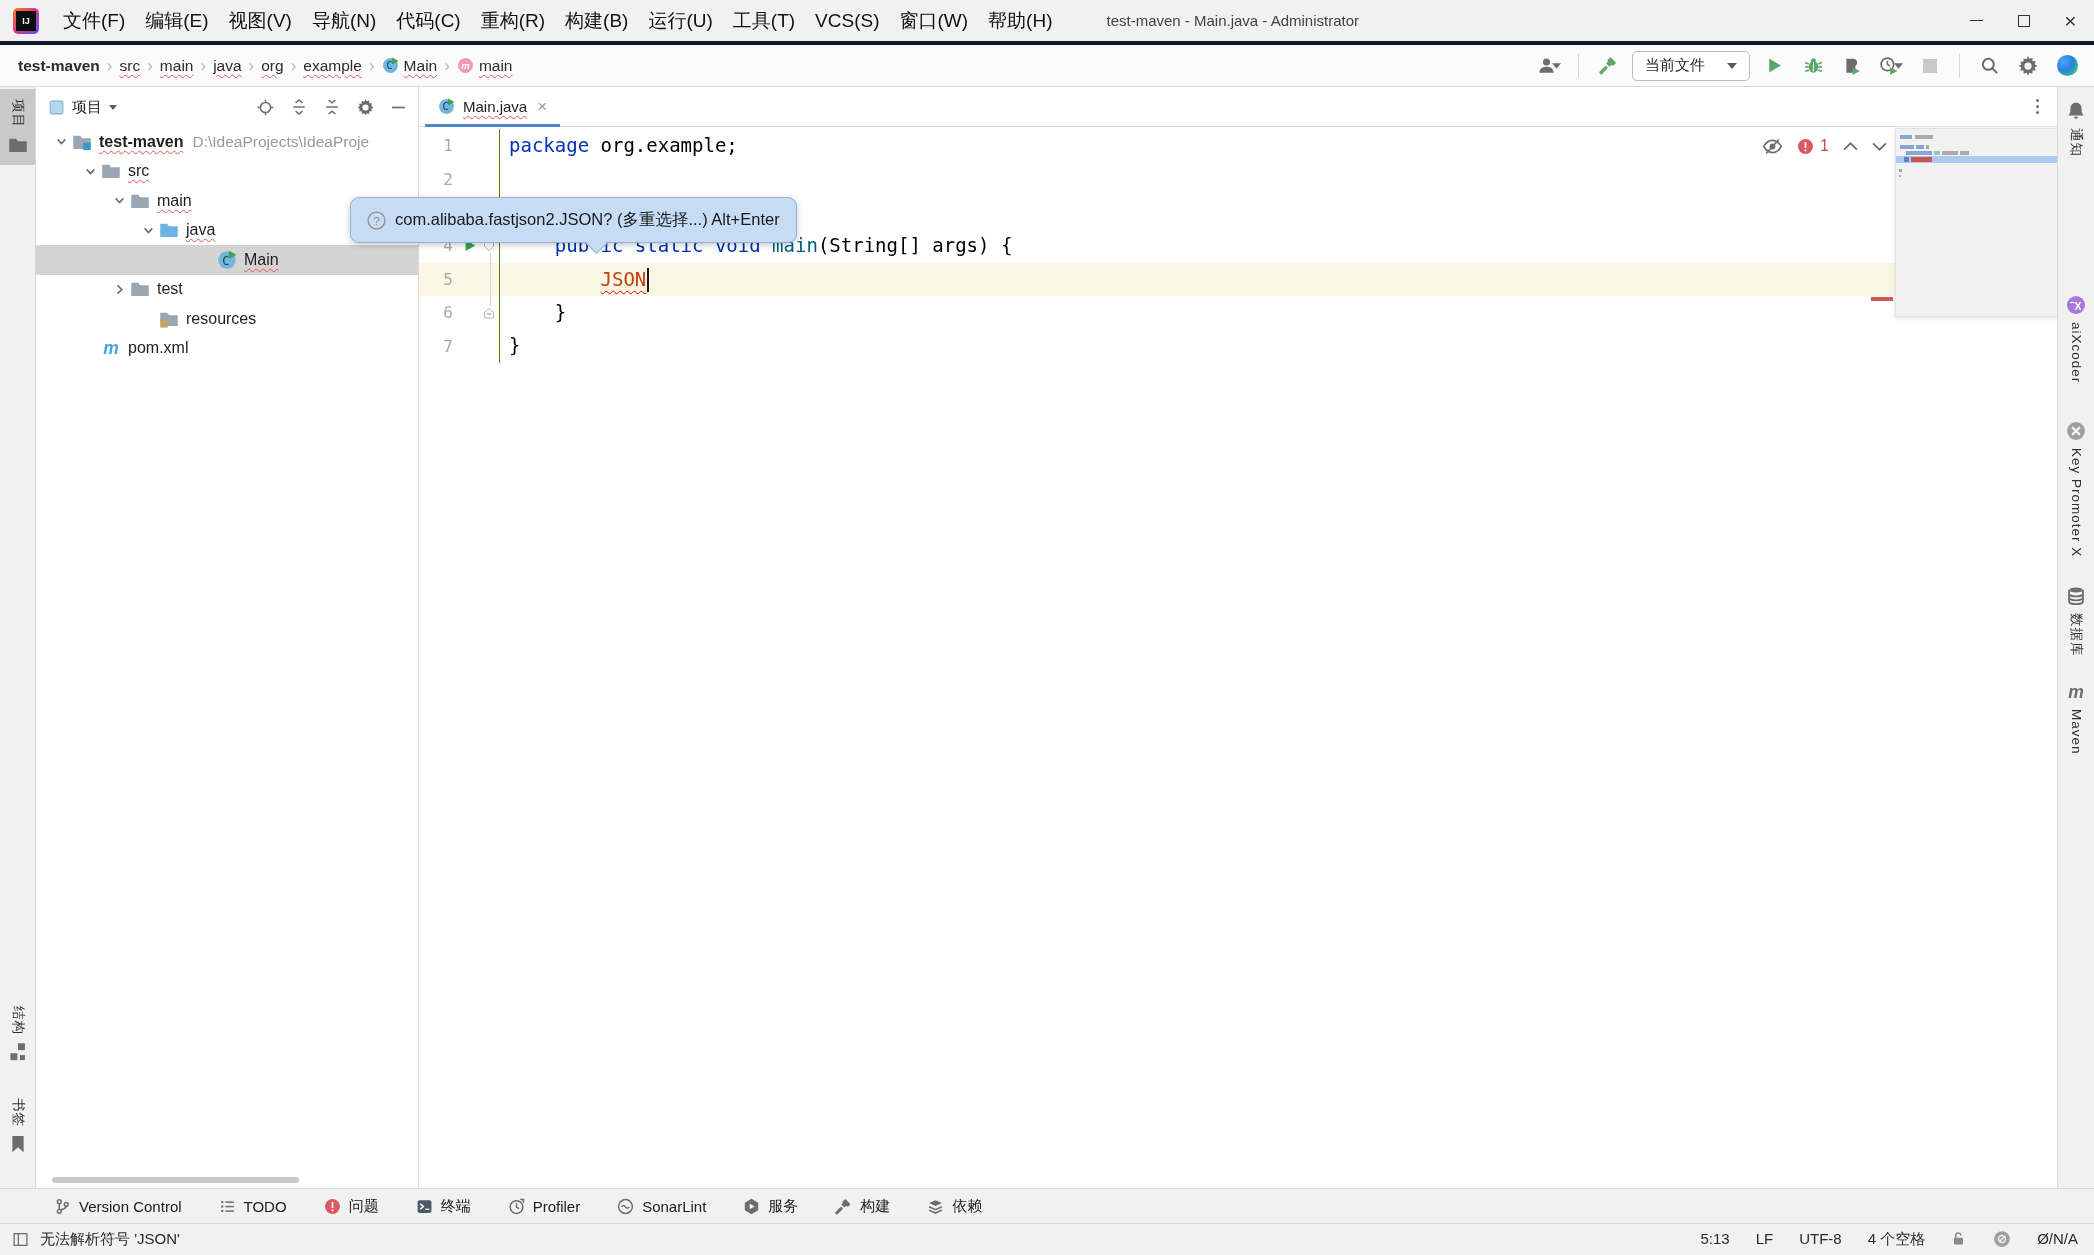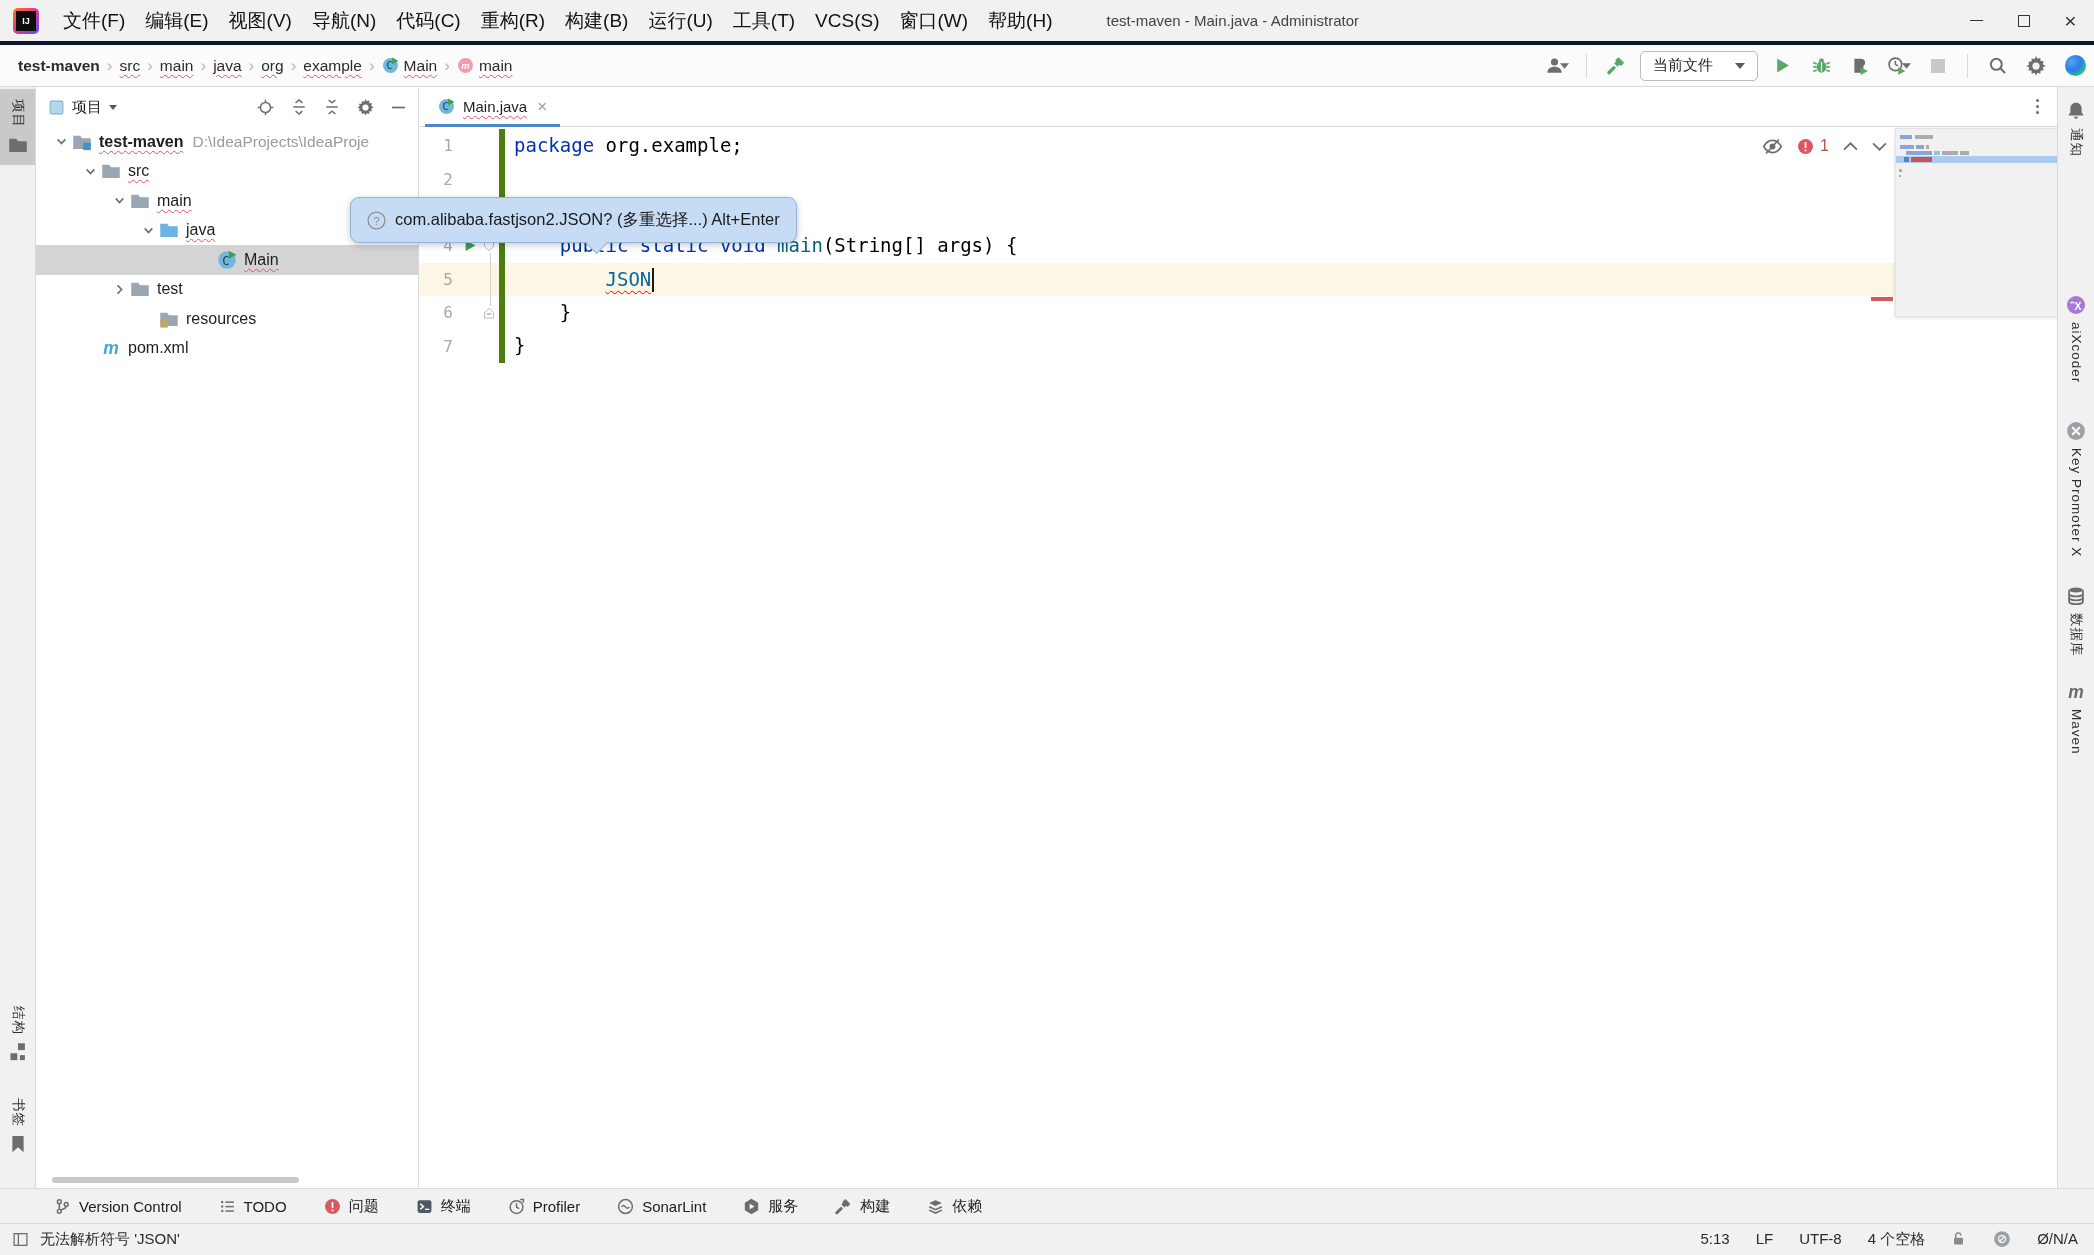--- a/index.html
+++ b/index.html
@@ -22,21 +22,21 @@
   .wc-max { width:12px; height:12px; border:1.4px solid #333; display:block; }
   .wc-close { font-size:21px; line-height:1; color:#333; }
 
   
   #navbar { height:42px; flex:none; background:#fbfbfb; border-bottom:1px solid #d9d9d9; display:flex; align-items:center; }
   #breadcrumbs { display:flex; align-items:center; padding-left:18px; font-size:15.5px; color:#2b2b2b; }
   .crumb { display:flex; align-items:center; gap:5px; cursor:pointer; white-space:nowrap; }
   .crumb-sep { color:#b5b5b5; margin:0 7px; font-size:17px; }
   .bold { font-weight:bold; }
   .squiggle { text-decoration:underline; text-decoration-style:wavy; text-decoration-color:#e05555; text-decoration-thickness:1px; text-underline-offset:3px; }
-  #run-toolbar { margin-left:auto; display:flex; align-items:center; gap:9px; padding-right:4px; }
+  #run-toolbar { margin-left:auto; display:flex; align-items:center; gap:9px; padding-right:12px; }
   .tbtn { width:30px; height:30px; border-radius:4px; display:flex; align-items:center; justify-content:center; cursor:pointer; }
   .tb-divider { width:1px; height:24px; background:#d9d9d9; margin:0 5px; }
   .tb-caret { margin-left:-4px; }
   #run-config-combo { display:flex; align-items:center; gap:22px; padding:0 12px; height:30px; border:1px solid #bcbcbc; border-radius:5px; background:#fff; font-size:15px; cursor:pointer; }
   #sphere-icon { width:21px; height:21px; border-radius:50%; background:radial-gradient(circle at 32% 30%,#4aa7f5 0%,#2f7de0 45%,#27c08d 75%,#a8e04e 100%); }
 
   
   #main { flex:1; display:flex; min-height:0; }
 
   
@@ -70,25 +70,25 @@
   #tab-more { margin-left:auto; margin-right:14px; align-self:center; display:flex; flex-direction:column; gap:2.5px; cursor:pointer; padding:4px; }
   #tab-more i { width:3.5px; height:3.5px; border-radius:50%; background:#6d6d6d; }
   #editor-content { flex:1; position:relative; overflow:hidden; }
   #code-rows { padding-top:2px; }
   .crow { display:flex; height:33.4px; align-items:center; }
   .crow.current { background:#fbf7e4; }
   .cnum { width:42px; text-align:right; padding-right:8px; font-family:"DejaVu Sans Mono",monospace; font-size:16px; color:#a8a8a8; flex:none; }
   .cico { width:38px; height:100%; display:flex; align-items:center; padding:0 3px; flex:none; }
   .cico.both { justify-content:space-between; }
   .cico.endonly { justify-content:flex-end; }
-  .ctext { font-family:"DejaVu Sans Mono",monospace; font-size:19px; line-height:33.4px; padding-left:9px; border-left:6px solid #4d7c0f; height:100%; display:flex; align-items:center; flex:1; white-space:pre; }
+  .ctext { font-family:"DejaVu Sans Mono",monospace; font-size:19px; line-height:33.4px; padding-left:9px; border-left:1px solid #4d7c0f; height:100%; display:flex; align-items:center; flex:1; white-space:pre; }
   .tk-kw { color:#0033b3; }
   .tk-fn { color:#00627a; }
   .tk-pl { color:#000; }
-  .tk-err { color:#0369a1; text-decoration:underline wavy #f50000 1px; text-underline-offset:4px; }
+  .tk-err { color:#c2410c; text-decoration:underline wavy #f50000 1px; text-underline-offset:4px; }
   .caret-bar { display:inline-block; width:2px; height:24px; background:#1a1a1a; margin-left:1px; transform:translateY(1px); }
   #fold-line { position:absolute; left:71px; top:126px; width:1px; height:53px; background:#d0d0d0; }
   #inspection-widget { position:absolute; top:10px; right:170px; display:flex; align-items:center; gap:14px; }
   #inspection-widget .ic { cursor:pointer; }
   #error-count { font-size:16px; color:#b4564e; margin-left:-8px; }
   #minimap { position:absolute; top:1px; right:-1px; width:163px; height:189px; background:#f1f1f1; border:1px solid #e2e2e2; box-shadow:0 1px 4px rgba(0,0,0,.13); cursor:pointer; }
   #minimap .mbar { position:absolute; }
   #stripe-error { position:absolute; top:170px; left:1452px; width:22px; height:4px; background:#cf5b56; cursor:pointer; }
 
   

